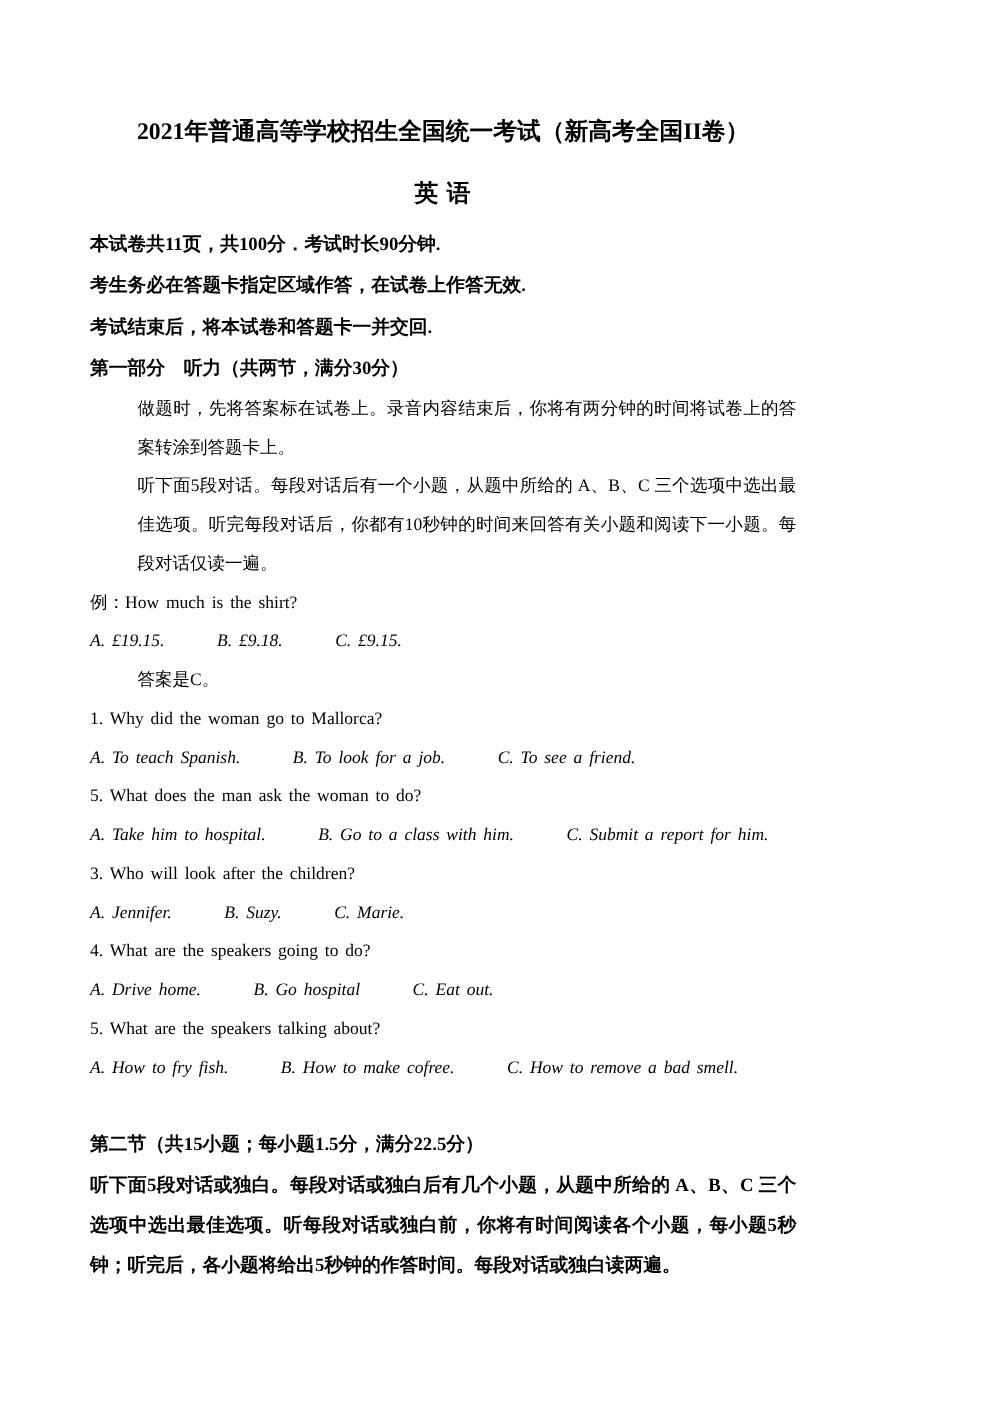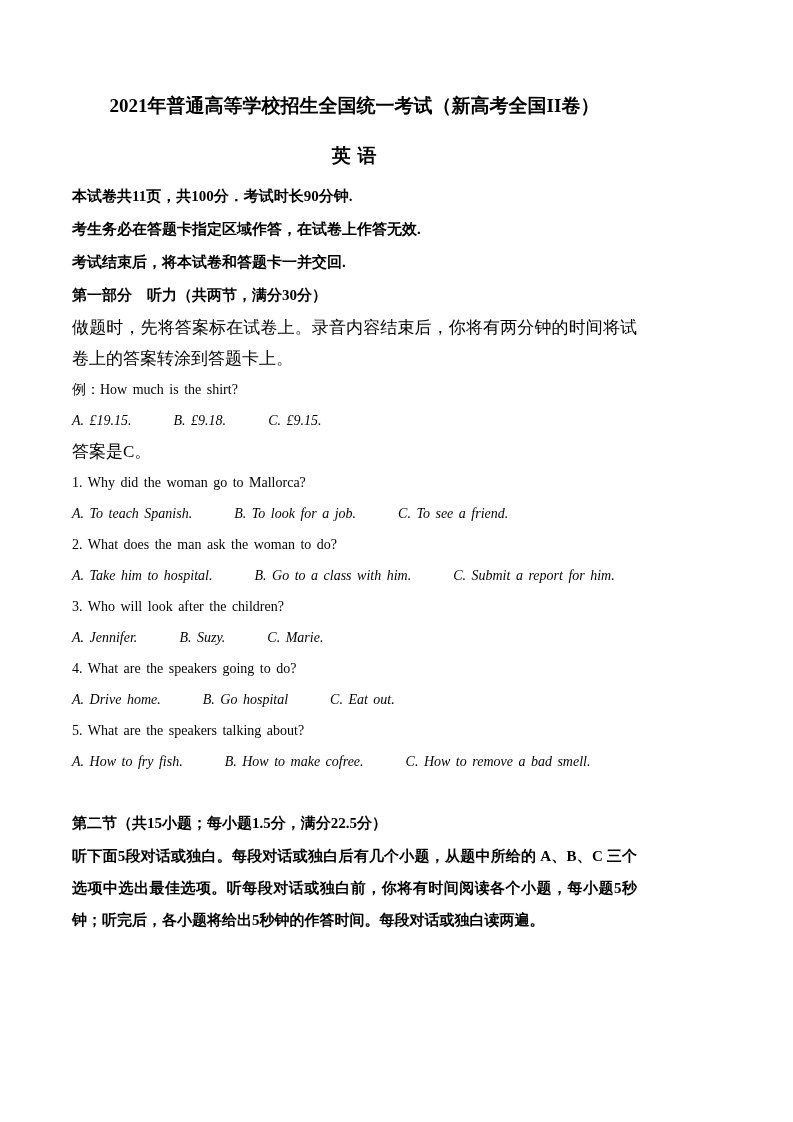--- a/index.html
+++ b/index.html
@@ -37,23 +37,24 @@
     font-weight: bold;
     font-size: 15px;
     line-height: 33px;
   }
   .heading-bold {
     font-weight: bold;
     font-size: 15px;
     line-height: 33px;
   }
   .para {
-    font-size: 17px;
+    font-size: 14px;
     line-height: 31px;
     text-align: justify;
+    margin-left: 38px;
   }
   .para-bold {
     font-weight: bold;
     font-size: 15px;
     line-height: 32px;
     text-align: justify;
   }
   .en {
     font-size: 14px;
     line-height: 31px;
@@ -81,40 +82,41 @@
   <p class="title">2021年普通高等学校招生全国统一考试（新高考全国II卷）</p>
   <p class="subject">英 语</p>
 
   <p class="notice">本试卷共11页，共100分．考试时长90分钟.</p>
   <p class="notice">考生务必在答题卡指定区域作答，在试卷上作答无效.</p>
   <p class="notice">考试结束后，将本试卷和答题卡一并交回.</p>
 
   <p class="heading-bold">第一部分　听力（共两节，满分30分）</p>
   <p class="para">做题时，先将答案标在试卷上。录音内容结束后，你将有两分钟的时间将试卷上的答案转涂到答题卡上。</p>
 
+  <p class="para">听下面5段对话。每段对话后有一个小题，从题中所给的 A、B、C 三个选项中选出最佳选项。听完每段对话后，你都有10秒钟的时间来回答有关小题和阅读下一小题。每段对话仅读一遍。</p>
 
   <p class="en">例：How much is the shirt?</p>
   <p class="opts">
     <span>A. £19.15.</span>
     <span>B. £9.18.</span>
     <span>C. £9.15.</span>
   </p>
   <p class="para">答案是C。</p>
 
   <div>
     <p class="en">1. Why did the woman go to Mallorca?</p>
     <p class="opts">
       <span>A. To teach Spanish.</span>
       <span>B. To look for a job.</span>
       <span>C. To see a friend.</span>
     </p>
   </div>
 
   <div>
-    <p class="en">2. What does the man ask the woman to do?</p>
+    <p class="en">5. What does the man ask the woman to do?</p>
     <p class="opts">
       <span>A. Take him to hospital.</span>
       <span>B. Go to a class with him.</span>
       <span>C. Submit a report for him.</span>
     </p>
   </div>
 
   <div>
     <p class="en">3. Who will look after the children?</p>
     <p class="opts">

